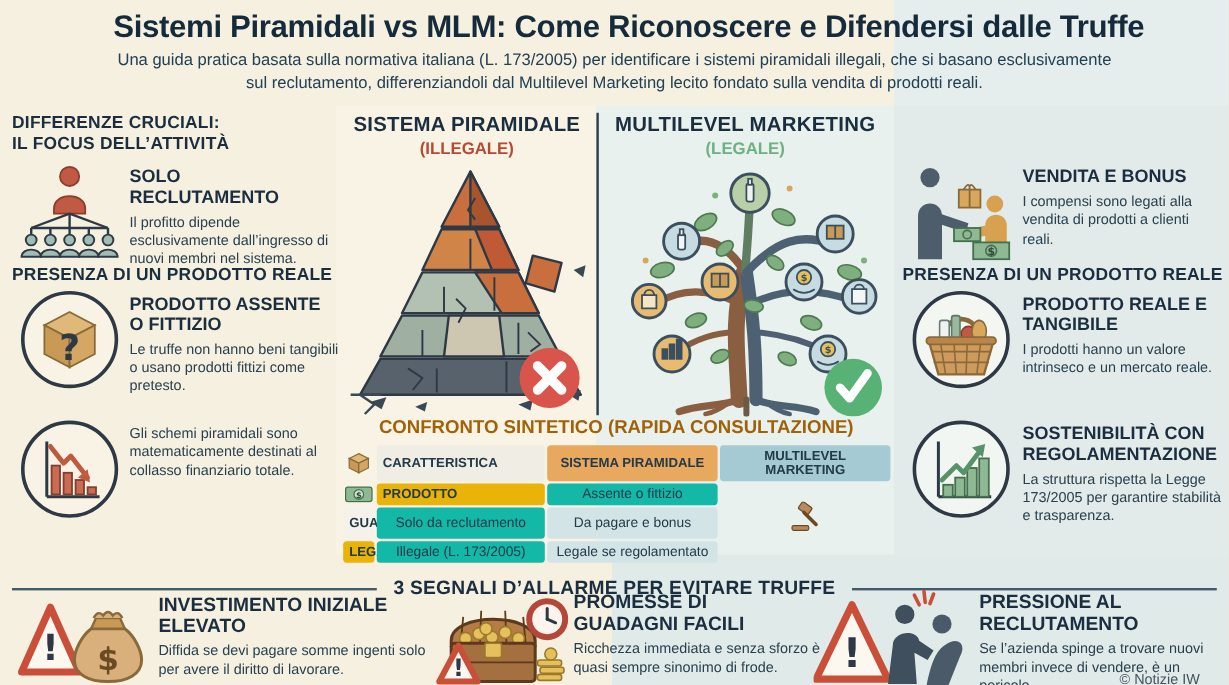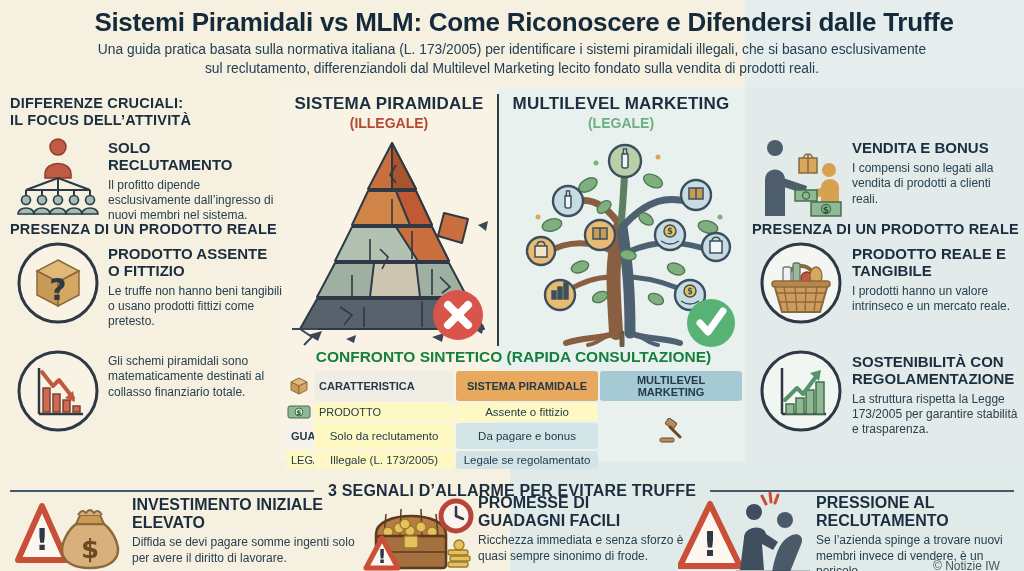--- a/index.html
+++ b/index.html
@@ -30,31 +30,31 @@
   .panel-h{position:absolute;text-align:center;font-weight:800;}
   .panel-h .ph-t{font-size:17px;color:#1b2e3f;letter-spacing:0.2px;}
   .panel-h .ph-s{font-size:14px;margin-top:1px;}
   .sub-illegal{color:#b44a33;}
   .sub-legal{color:#6cb083;}
   .divider{position:absolute;left:497px;top:94px;width:2px;height:252px;background:#2b3c4a;}
 
   .illus{position:absolute;}
 
   .tblwrap{position:absolute;left:286px;top:348px;width:455px;}
-  .tbl-title{text-align:center;font-size:15.5px;font-weight:800;color:#15803d;}
+  .tbl-title{text-align:center;font-size:15.5px;font-weight:800;color:#a16207;}
   .tbl{display:grid;grid-template-columns:26px 140px 142px 142px;gap:2px;margin-top:5px;}
   .cell{font-size:11.5px;padding:3px 5px;border-radius:3px;display:flex;align-items:center;color:#233a4a;}
   .cell.ctr{justify-content:center;text-align:center;}
   .c-ic{justify-content:center;background:transparent;padding:0;}
   .h-f{background:#efede4;font-weight:800;font-size:11px;}
   .h-p{background:#e8a85e;font-weight:800;font-size:11px;}
   .h-m{background:#a5cad3;font-weight:800;font-size:11px;}
-  .r-f1{background:#fef9c3;font-weight:400;font-size:11px;}
+  .r-f1{background:#eab308;font-weight:700;font-size:11px;}
   .r-f2{background:#f4f2ea;font-weight:800;font-size:11px;}
-  .r-p{background:#fef9c3;}
+  .r-p{background:#14b8a6;}
   .r-m{background:#d3e4e6;}
 
   .alerts-row{position:absolute;left:10px;right:10px;top:482px;display:flex;align-items:center;gap:14px;}
   .alerts-row .line{flex:1;height:2px;background:#44596a;}
   .alerts-title{font-size:16px;font-weight:800;color:#1b2e3f;letter-spacing:0.2px;}
   .alert{position:absolute;display:flex;align-items:flex-start;}
   .alert .txt{padding-top:4px;}
   .alert .txt .t{font-size:16px;font-weight:800;line-height:1.1;color:#1b2e3f;margin-bottom:4px;}
   .alert .txt .d{font-size:12px;line-height:1.28;color:#28404f;}
 

